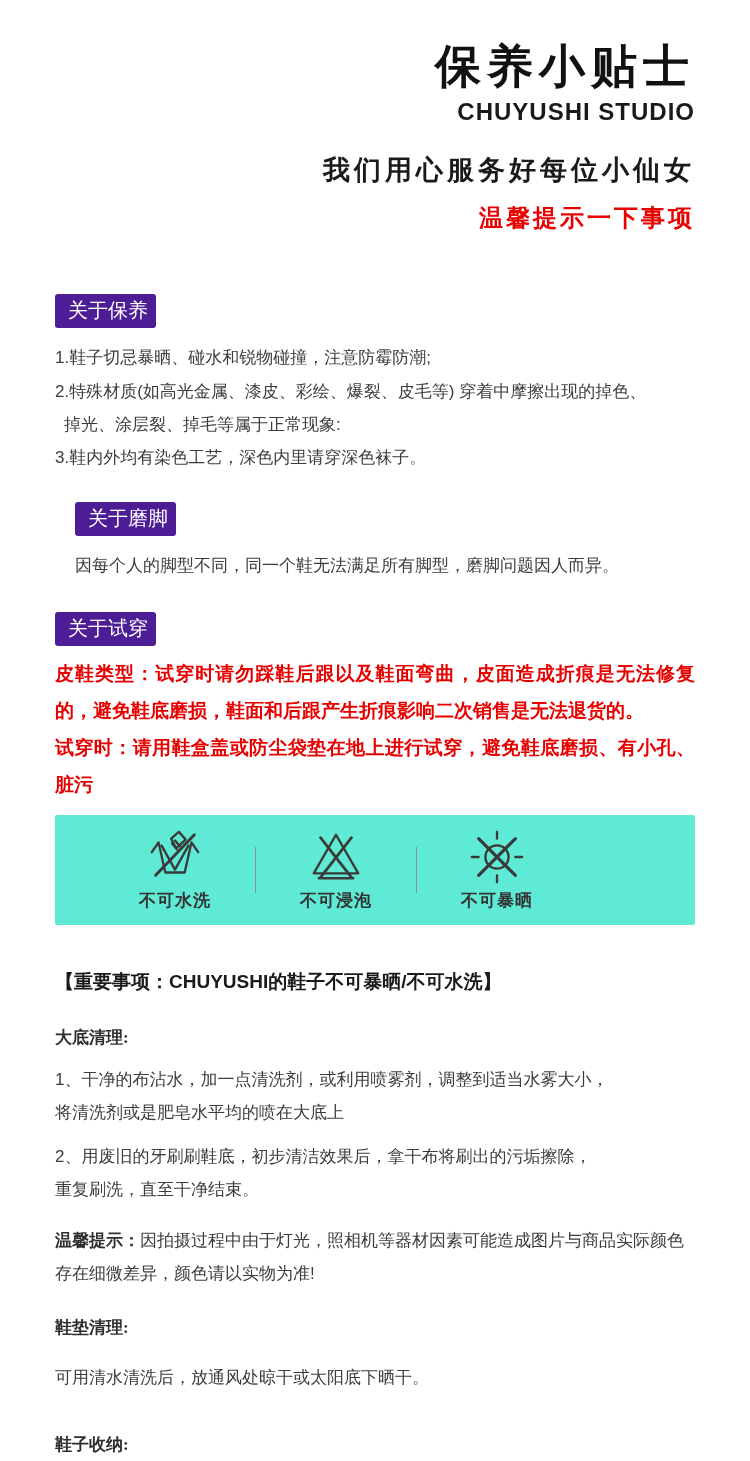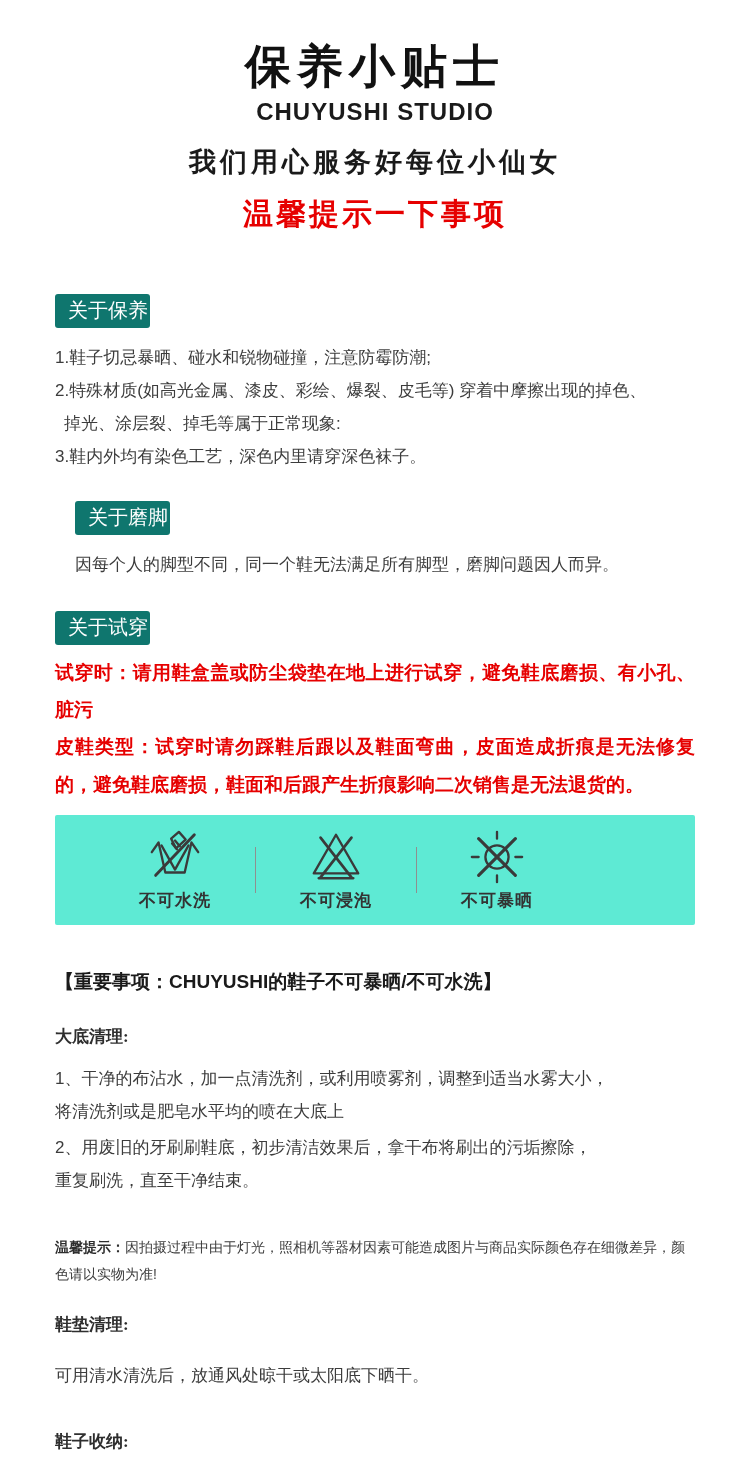--- a/index.html
+++ b/index.html
@@ -7,60 +7,60 @@
   body { font-family: "Liberation Sans", "DejaVu Sans", sans-serif; }
   .page {
     width: 750px;
     min-height: 1461px;
     background: #ffffff;
     padding: 38px 55px 40px 55px;
     color: #3c3c3c;
   }
 
   
-  .page-header { text-align: center; }
+  .page-header { text-align: right; }
   .main-title {
     font-size: 46px;
     font-weight: 700;
     color: #111111;
     letter-spacing: 6px;
     line-height: 1.25;
   }
   .brand {
     font-size: 24px;
     font-weight: 700;
     color: #1a1a1a;
     letter-spacing: 1px;
     line-height: 1.2;
     margin-top: 2px;
   }
   .slogan {
     font-size: 27px;
     font-weight: 700;
     color: #1a1a1a;
     letter-spacing: 4px;
-    margin-top: 20px;
+    margin-top: 28px;
     line-height: 1.2;
   }
   .notice-heading {
-    font-size: 30px;
+    font-size: 24px;
     font-weight: 700;
     color: #e60000;
     letter-spacing: 3px;
     margin-top: 17px;
     line-height: 1.2;
   }
 
   
   .badge {
     display: inline-block;
-    background: #0f766e;
+    background: #4c1d95;
     color: #ffffff;
     font-size: 20px;
-    padding: 4px 2px 5px 13px;
+    padding: 4px 8px 5px 13px;
     border-radius: 3px;
     line-height: 1.25;
     text-align: center;
   }
   .sec-care   { margin-top: 62px; }
   .sec-rub    { margin-top: 28px; margin-left: 20px; }
   .sec-fit    { margin-top: 30px; }
 
   
   .para { margin-top: 13px; }
@@ -121,22 +121,22 @@
   }
   .sub-heading {
     font-size: 17px;
     font-weight: 700;
     color: #2e2e2e;
     line-height: 1.4;
     font-family: Liberation Serif, serif;
   }
   .h-sole    { margin-top: 30px; }
   .step      { margin-top: 13px; }
-  .step-2    { margin-top: 3px; }
-  .tip-para  { margin-top: 36px; font-size: 14px; line-height: 1.95; color: #3c3c3c; }
+  .step-2    { margin-top: 11px; }
+  .tip-para  { margin-top: 18px; font-size: 17px; line-height: 1.95; color: #3c3c3c; }
   .tip-label { font-weight: 700; color: #2e2e2e; }
   .h-insole  { margin-top: 25px; }
   .insole-text { margin-top: 22px; }
   .h-storage { margin-top: 38px; }
   .storage-para { margin-top: 6px; }
 </style>
 </head>
 <body>
 
 <div class="page">
@@ -161,22 +161,22 @@
   <div class="sec-rub">
     <span class="badge">关于磨脚</span>
     <div class="para">
       <div class="line">因每个人的脚型不同，同一个鞋无法满足所有脚型，磨脚问题因人而异。</div>
     </div>
   </div>
 
   <div class="sec-fit">
     <span class="badge">关于试穿</span>
     <div class="warning-para">
+      <div class="warn-line">皮鞋类型：试穿时请勿踩鞋后跟以及鞋面弯曲，皮面造成折痕是无法修复的，避免鞋底磨损，鞋面和后跟产生折痕影响二次销售是无法退货的。</div>
       <div class="warn-line">试穿时：请用鞋盒盖或防尘袋垫在地上进行试穿，避免鞋底磨损、有小孔、脏污</div>
-      <div class="warn-line">皮鞋类型：试穿时请勿踩鞋后跟以及鞋面弯曲，皮面造成折痕是无法修复的，避免鞋底磨损，鞋面和后跟产生折痕影响二次销售是无法退货的。</div>
     </div>
   </div>
 
   <div class="icon-box">
     <div class="symbol">
       <svg width="58" height="58" viewBox="0 0 60 60" fill="none" stroke="#3a3a3a" stroke-width="2.4" stroke-linecap="round" stroke-linejoin="round">
         <path d="M6 25 L13 15 L20 46 H40 L47 15 L54 25"></path>
         <path d="M16 18 L30 43 L44 18"></path>
         <path d="M26 11 L34 4 L41 12 L31 21 Z"></path>
         <path d="M27 16 l5 6 M30 13 l5 6"></path>

